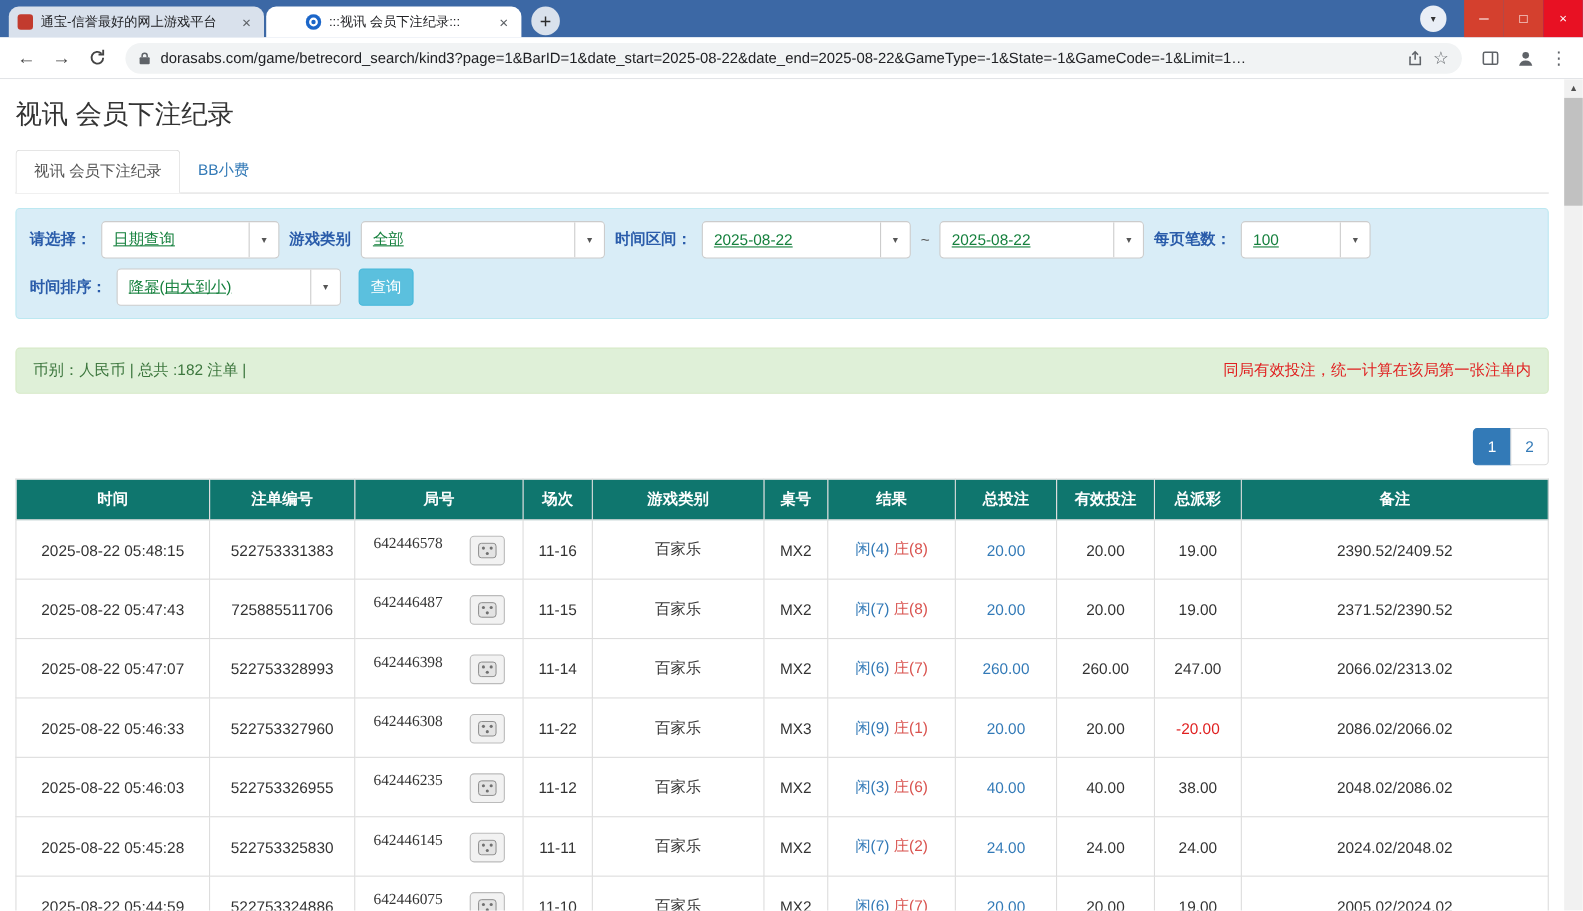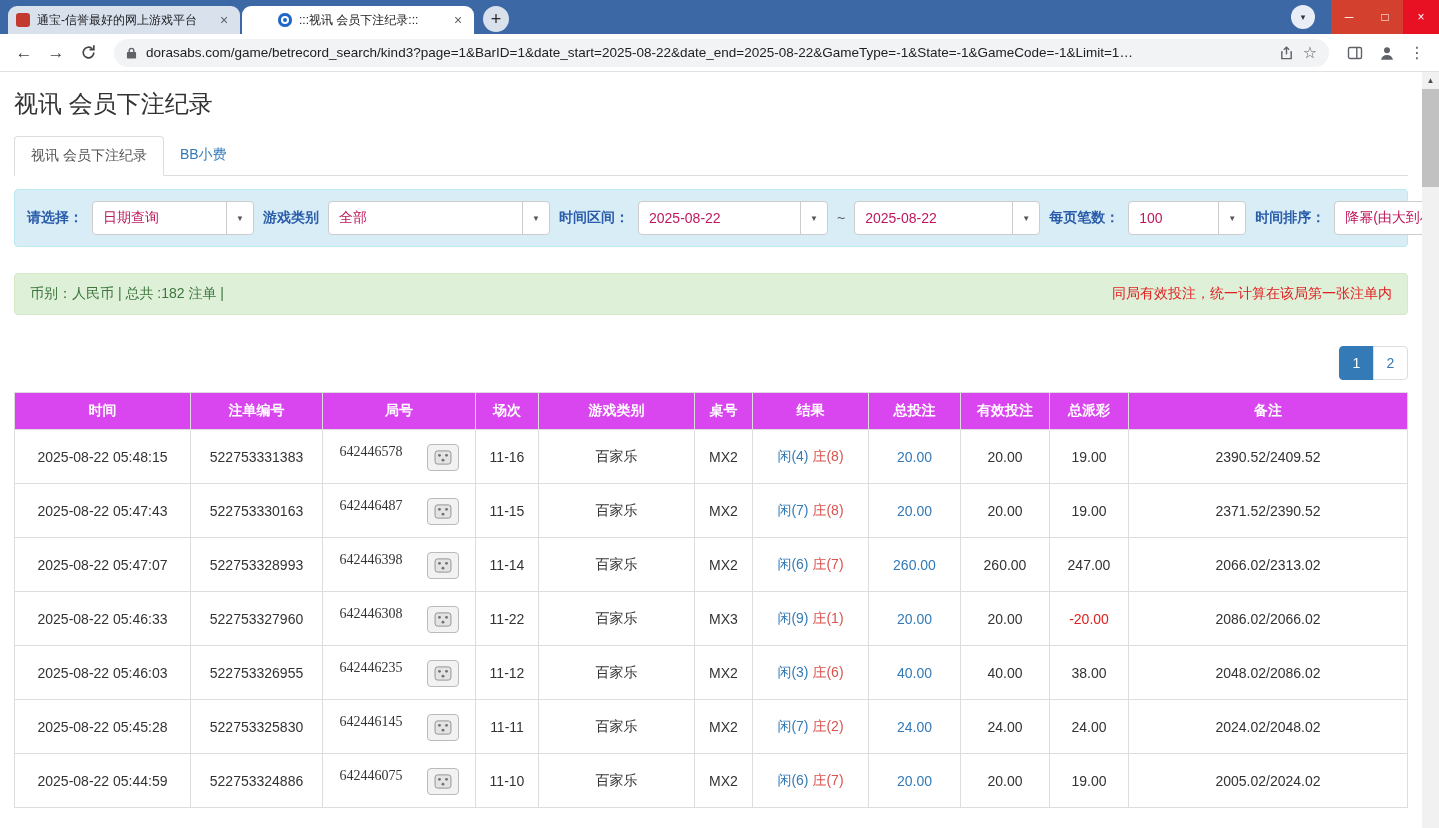--- a/index.html
+++ b/index.html
@@ -50,47 +50,47 @@
   .content { position:absolute; top:0; left:0; right:17px; bottom:0; padding:16px 14px 0 14px; overflow:hidden; }
 
   .page-title { font-size:24px; color:#333; font-weight:500; margin-bottom:16px; }
 
   .nav-tabs { display:flex; border-bottom:1px solid #ddd; }
   .ptab { padding:10px 16px; font-size:14px; color:#337ab7; cursor:pointer; margin-bottom:-1px; }
   .ptab.active { color:#555; background:#fff; border:1px solid #ddd; border-bottom:1px solid #fff;
     border-radius:4px 4px 0 0; }
 
   .filter-panel { margin-top:13px; background:#d9edf7; border:1px solid #bce8f1; border-radius:4px;
-    padding:11px 12px; display:flex; flex-direction:row; gap:9px; }
+    padding:11px 12px; display:flex; flex-direction:column; gap:9px; }
   .filter-row { display:flex; align-items:center; gap:9px; }
   .flabel { font-size:14px; font-weight:bold; color:#2a5caa; white-space:nowrap; }
   .combo { height:34px; background:#fff; border:1px solid #ccc; border-radius:4px; display:flex;
     align-items:stretch; overflow:hidden; cursor:pointer; flex:0 0 auto; }
   .combo-value { flex:1; display:flex; align-items:center; padding:0 10px; font-size:14px;
-    color:#be185d; white-space:nowrap; overflow:hidden; }
+    color:#15803d; white-space:nowrap; overflow:hidden;text-decoration:underline; }
   .combo-caret { width:27px; border-left:1px solid #ccc; display:flex; align-items:center;
     justify-content:center; font-size:8px; color:#555; }
   .tilde { font-size:14px; color:#555; }
   .btn-query { height:34px; padding:0 10px; background:#5bc0de; border:1px solid #46b8da;
     color:#fff; font-size:14px; border-radius:4px; cursor:pointer; margin-left:7px; }
 
   .summary-bar { margin-top:26px; background:#dff0d8; border:1px solid #d6e9c6; border-radius:4px;
     padding:11px 15px; display:flex; justify-content:space-between; align-items:center; font-size:14px; }
   .summary-left { color:#3c763d; }
   .summary-right { color:#e02020; }
 
   .pagination { margin-top:31px; display:flex; justify-content:flex-end; }
   .page-btn { min-width:35px; height:34px; display:flex; align-items:center; justify-content:center;
     border:1px solid #ddd; font-size:14px; color:#337ab7; background:#fff; cursor:pointer; }
   .page-btn.active { background:#337ab7; border-color:#337ab7; color:#fff; }
   .page-btn.first { border-radius:4px 0 0 4px; }
   .page-btn.last { border-radius:0 4px 4px 0; margin-left:-1px; }
 
   table.bet-table { width:100%; border-collapse:collapse; margin-top:12px; table-layout:fixed; }
-  .bet-table th { background:#d946ef; color:#fff; font-size:14px; font-weight:bold; height:37px;
+  .bet-table th { background:#0f766e; color:#fff; font-size:14px; font-weight:bold; height:37px;
     border:1px solid #ddd; text-align:center; padding:0 4px; }
   .bet-table td { height:54px; border:1px solid #ddd; text-align:center; font-size:14px;
     color:#333; padding:0 4px; background:#fff; }
   .player { color:#337ab7; }
   .banker { color:#d9534f; }
   .bet-link { color:#337ab7; cursor:pointer; text-decoration:none; }
   td.neg, .neg { color:#e02020; }
   .round-wrap { display:inline-flex; gap:24px;font-family:Liberation Serif, serif; }
   .dice-btn { width:32px; height:27px; border:1px solid #bbb; border-radius:4px; background:#f2f2f2;
     display:inline-flex; align-items:center; justify-content:center; cursor:pointer; }
@@ -286,21 +286,21 @@
           <td>
             <a class="bet-link">20.00</a>
           </td>
           <td>20.00</td>
           <td>19.00</td>
           <td>2390.52/2409.52</td>
         </tr>
 
         <tr>
           <td>2025-08-22 05:47:43</td>
-          <td>522753330163</td>
+          <td>725885511706</td>
           <td>
             <span class="round-wrap">
               <span>642446487</span>
               <span class="dice-btn">
                 <svg width="18" height="15" viewBox="0 0 20 17">
                   <rect x="1" y="1" width="18" height="15" rx="3" fill="#e3e3e3" stroke="#8a8a8a"></rect>
                   <circle cx="6" cy="6" r="1.6" fill="#707070"></circle>
                   <circle cx="14" cy="6" r="1.6" fill="#707070"></circle>
                   <circle cx="10" cy="11.5" r="1.6" fill="#707070"></circle>
                 </svg>

